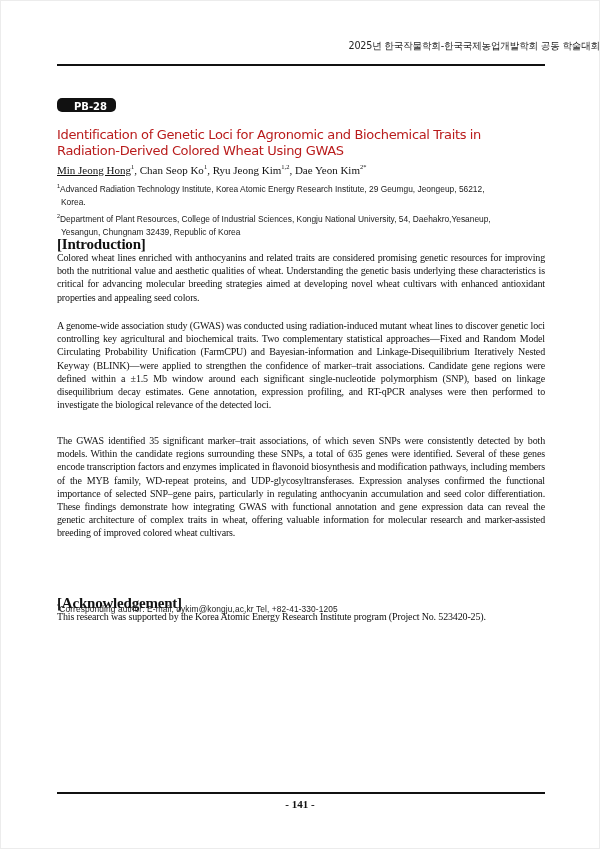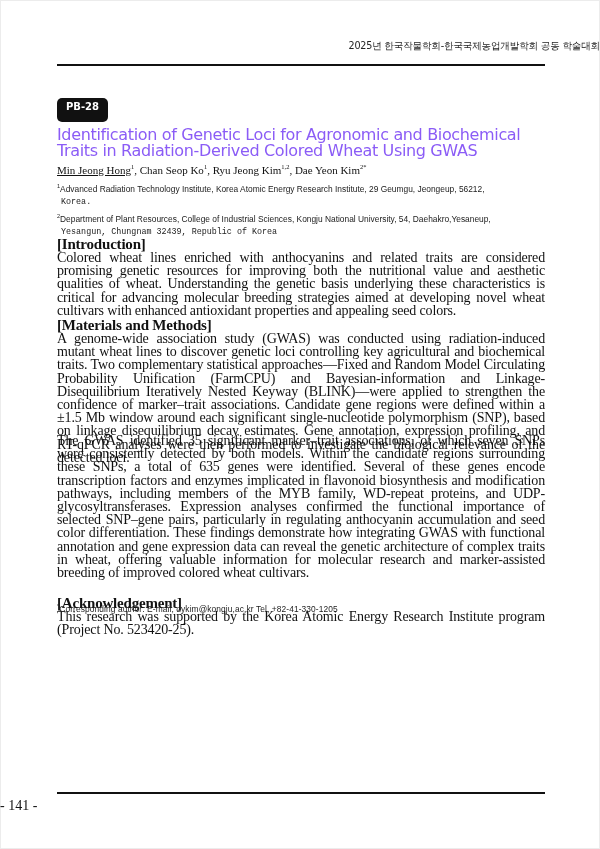--- a/index.html
+++ b/index.html
@@ -12,65 +12,65 @@
     border: 1px solid #ececec;
   }
   .header-title {
     position: absolute; left: 0; right: 0; top: 40px; text-align: right;
     font-family: "DejaVu Sans", sans-serif; font-size: 9.6px; color: #222; letter-spacing: -0.2px;
   }
   .header-rule {
     position: absolute; left: 57px; width: 488px; top: 64px; height: 2px; background: #111;
   }
   .badge {
-    position: absolute; left: 57px; top: 98px; width: 51px; height: 24px;
+    position: absolute; left: 57px; top: 98px; width: 51px; height: 14px;
     background: #111; color: #fff; border-radius: 5px;
     font-family: "DejaVu Sans", sans-serif; font-size: 10px; font-weight: bold;
-    text-align: center; line-height: 18px;
+    text-align: center; line-height: 18px; padding-left: 8px;
   }
   .title {
     position: absolute; left: 57px; width: 490px; top: 127px;
-    font-family: "DejaVu Sans", sans-serif; font-size: 16px; line-height: 16px; color: #8b5cf6;
+    font-family: "DejaVu Sans", sans-serif; font-size: 13px; line-height: 16px; color: #b91c1c;
     letter-spacing: -0.35px;
   }
   .authors {
     position: absolute; left: 57px; width: 490px; top: 160px;
     font-size: 11px; line-height: 14px;
   }
   .authors .underline { text-decoration: underline; margin-top: 47px; }
   .authors sup { font-size: 6.5px; }
   .affil {
     position: absolute; left: 57px; width: 490px; top: 180px;
     font-family: "Liberation Sans", sans-serif; font-size: 8.4px; line-height: 13.5px; color: #222;
   }
   .affil p { margin: 0; }
-  .affil .cont { padding-left: 4px; font-family: Liberation Mono, monospace; }
+  .affil .cont { padding-left: 4px; }
   .affil sup { font-size: 5.5px; }
   .section { position: absolute; left: 57px; width: 488px; }
   .section h3 {
     margin: 0; font-size: 15px; font-weight: bold; line-height: 13px; letter-spacing: -0.2px;
   }
   .section p {
-    margin: 0; font-size: 14px; line-height: 13.2px; text-align: justify; letter-spacing: -0.15px;
+    margin: 0; font-size: 10px; line-height: 13.2px; text-align: justify; letter-spacing: -0.15px;
   }
   #sec-intro { top: 238px; }
   #sec-methods { top: 319px; }
   #sec-results { top: 434px; }
   #sec-ack { top: 597px; }
   .corresponding {
     position: absolute; left: 57px; top: 603px;
     font-family: "Liberation Sans", sans-serif; font-size: 8.4px; color: #222; letter-spacing: 0.1px;
   }
   .corresponding sup { font-size: 5.5px; }
   .footer-rule {
     position: absolute; left: 57px; width: 488px; top: 792px; height: 2px; background: #111;
   }
   .page-number {
-    position: absolute; left: 0; right: 0; top: 798px; text-align: left;
-    font-size: 14px; font-weight: normal;
+    position: absolute; left: 0; right: 0; top: 798px; text-align: center;
+    font-size: 11px; font-weight: bold;
   }
 </style>
 </head>
 <body>
 
 <div class="page-border"></div>
 
 <div class="header-title">2025년 한국작물학회-한국국제농업개발학회 공동 학술대회</div>
 <div class="header-rule"></div>
 
@@ -88,21 +88,20 @@
   <p><sup>2</sup><span>Department of Plant Resources, College of Industrial Sciences, Kongju National University, 54, Daehakro,Yesaneup,</span></p>
   <p class="cont">Yesangun, Chungnam 32439, Republic of Korea</p>
 </div>
 
 <div class="section" id="sec-intro">
   <h3>[Introduction]</h3>
   <p>Colored wheat lines enriched with anthocyanins and related traits are considered promising genetic resources for improving both the nutritional value and aesthetic qualities of wheat. Understanding the genetic basis underlying these characteristics is critical for advancing molecular breeding strategies aimed at developing novel wheat cultivars with enhanced antioxidant properties and appealing seed colors.</p>
 </div>
 
 <div class="section" id="sec-methods">
-  <h3>[Materials and Methods]</h3>
   <p>A genome-wide association study (GWAS) was conducted using radiation-induced mutant wheat lines to discover genetic loci controlling key agricultural and biochemical traits. Two complementary statistical approaches—Fixed and Random Model Circulating Probability Unification (FarmCPU) and Bayesian-information and Linkage-Disequilibrium Iteratively Nested Keyway (BLINK)—were applied to strengthen the confidence of marker–trait associations. Candidate gene regions were defined within a ±1.5 Mb window around each significant single-nucleotide polymorphism (SNP), based on linkage disequilibrium decay estimates. Gene annotation, expression profiling, and RT-qPCR analyses were then performed to investigate the biological relevance of the detected loci.</p>
 </div>
 
 <div class="section" id="sec-results">
   <p>The GWAS identified 35 significant marker–trait associations, of which seven SNPs were consistently detected by both models. Within the candidate regions surrounding these SNPs, a total of 635 genes were identified. Several of these genes encode transcription factors and enzymes implicated in flavonoid biosynthesis and modification pathways, including members of the MYB family, WD-repeat proteins, and UDP-glycosyltransferases. Expression analyses confirmed the functional importance of selected SNP–gene pairs, particularly in regulating anthocyanin accumulation and seed color differentiation. These findings demonstrate how integrating GWAS with functional annotation and gene expression data can reveal the genetic architecture of complex traits in wheat, offering valuable information for molecular research and marker-assisted breeding of improved colored wheat cultivars.</p>
 </div>
 
 <div class="section" id="sec-ack">
   <h3>[Acknowledgement]</h3>
   <p>This research was supported by the Korea Atomic Energy Research Institute program (Project No. 523420-25).</p>

